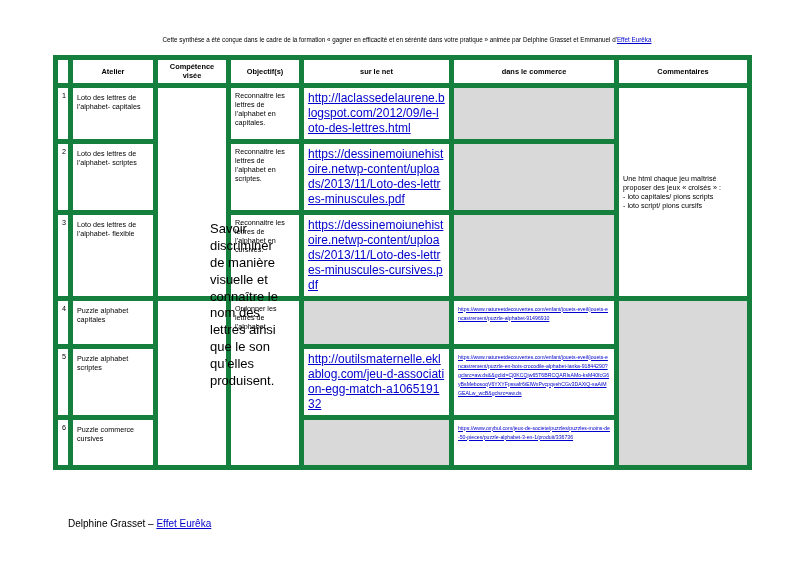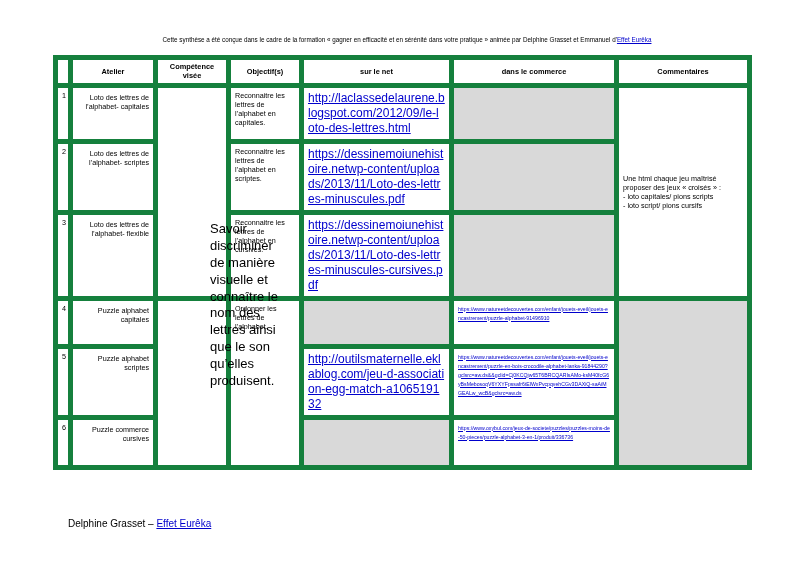--- a/index.html
+++ b/index.html
@@ -89,21 +89,21 @@
   .shaded { background: #d9d9d9; }
 
   .footer {
     position: absolute;
     left: 68px;
     top: 518px;
     font-size: 10px;
     color: #000;
   }
   .footer a { color: #0000cc; text-decoration: underline; }
-  .atelier-txt { display: block; padding-top: 2px; text-align: right; }
+  .atelier-txt { display: block; padding-top: 2px; }
 </style>
 </head>
 <body>
 
 <div class="page">
 
 
   <div class="doc-subtitle">
     <span>Cette synthèse a été conçue dans le cadre de la formation « gagner en efficacité et en sérénité dans votre pratique » animée par Delphine Grasset et Emmanuel d'</span><a class="lnk" href="#">Effet Eurêka</a>
   </div>

